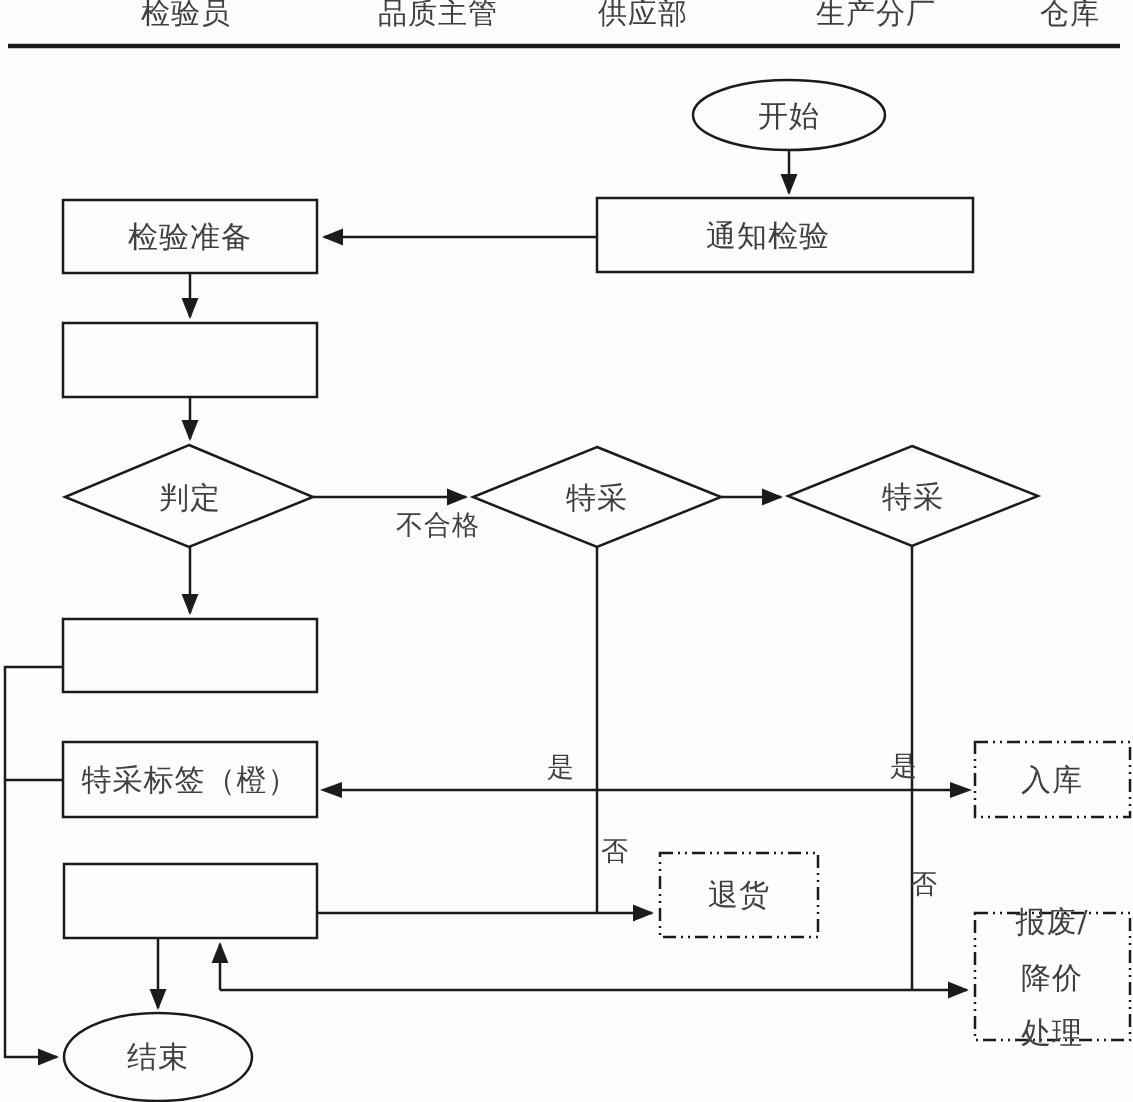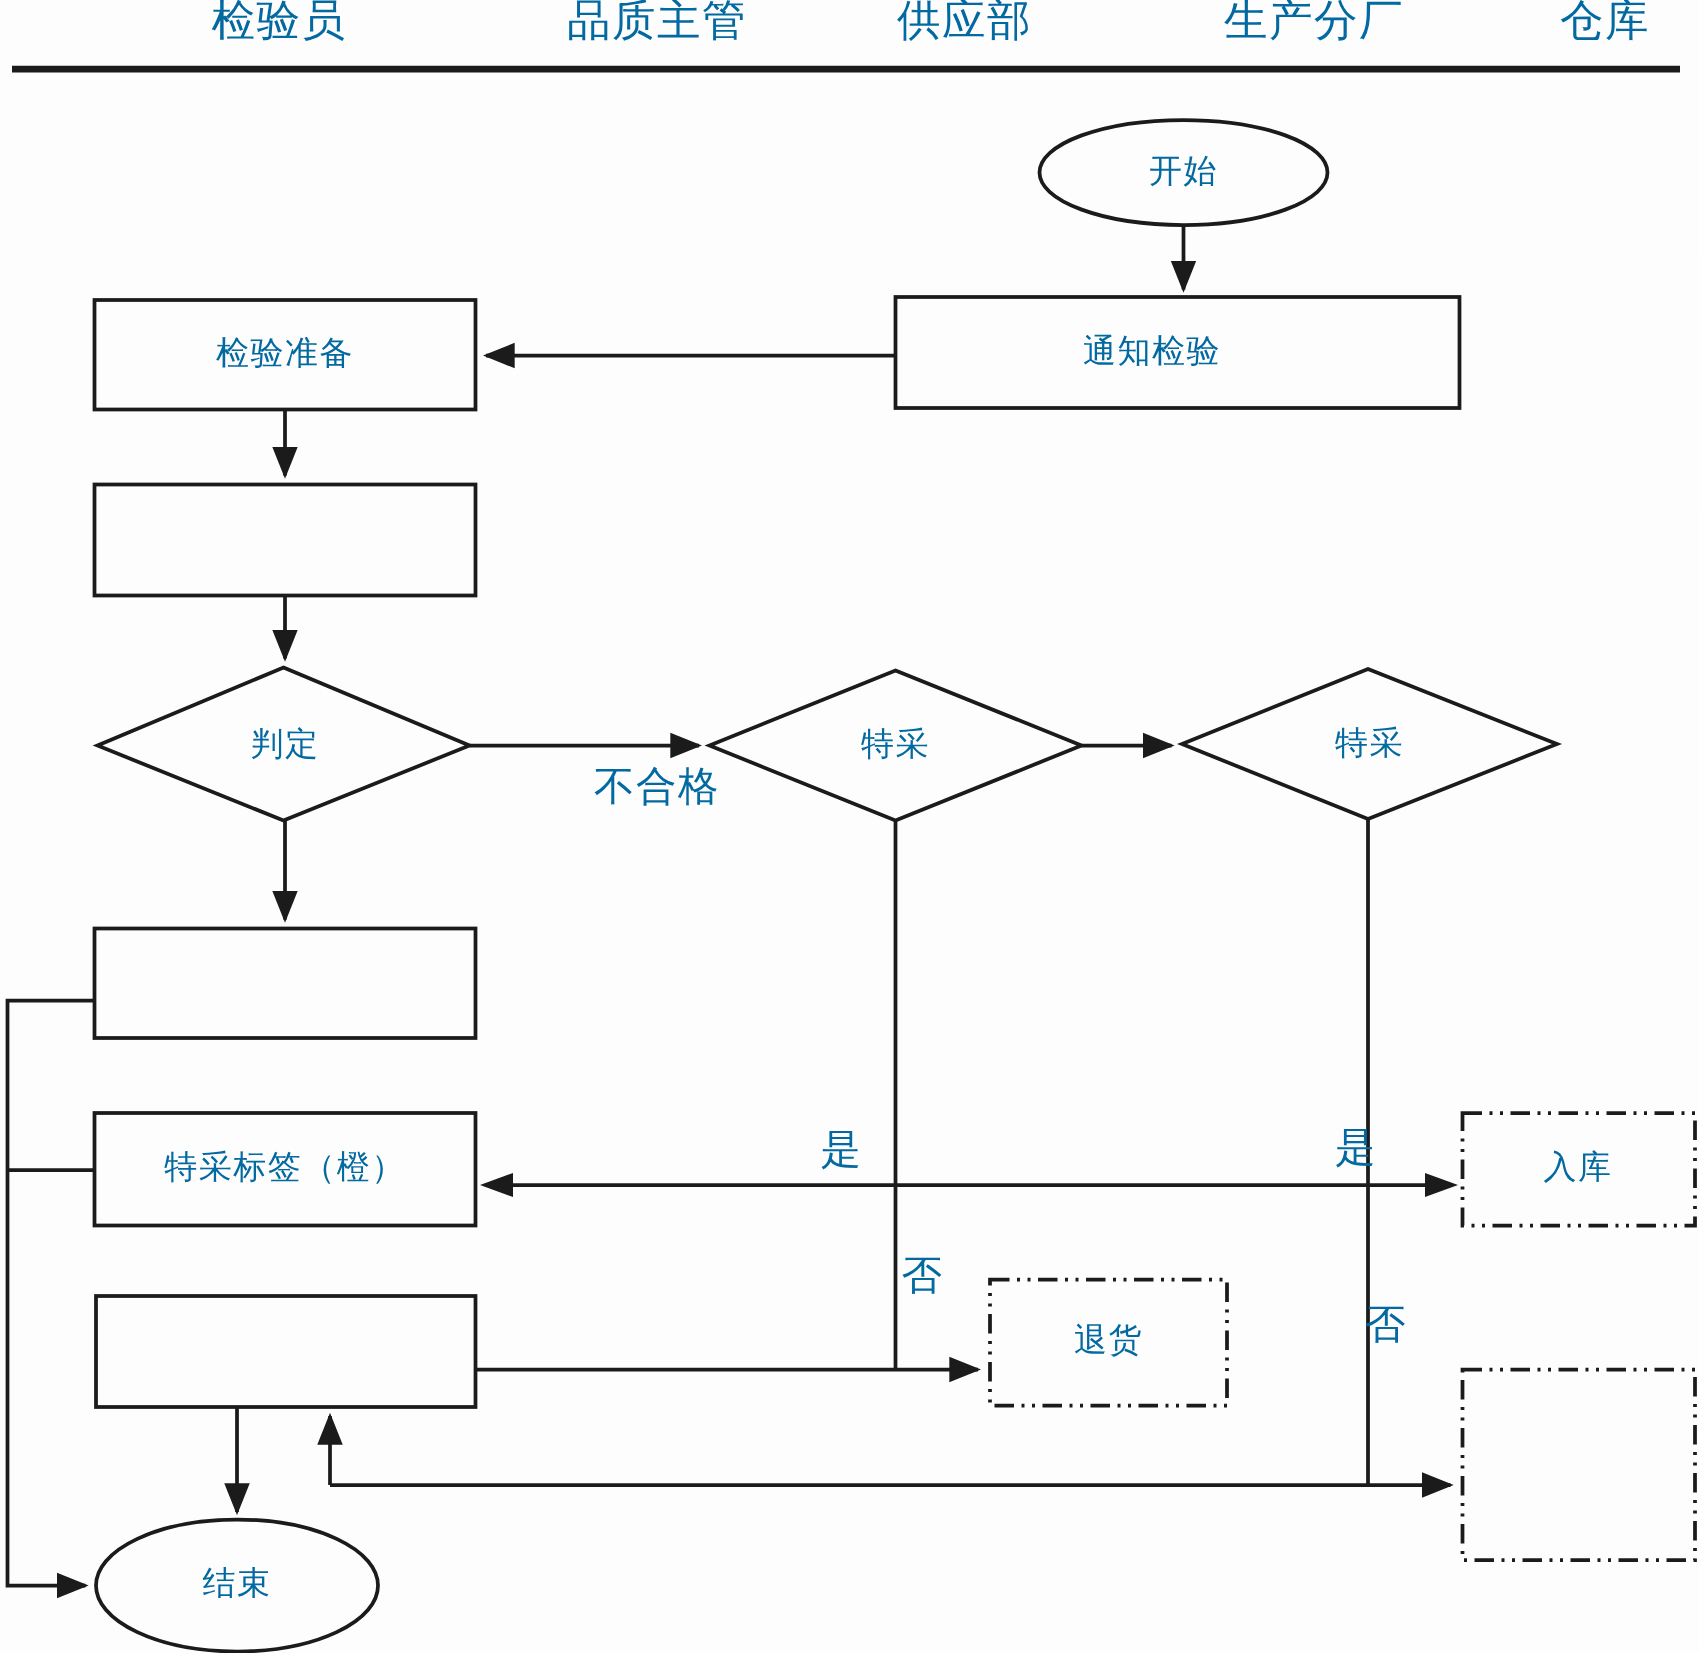--- a/index.html
+++ b/index.html
@@ -2,36 +2,36 @@
 <html><head>
 <meta charset="utf-8">
 <style>
   html,body{margin:0;padding:0;background:#ffffff;}
   .canvas{
     position:relative;
     width:1133px;height:1102px;
     background:#fdfdfd;
     overflow:hidden;
     font-family:"DejaVu Serif","Liberation Serif",serif;
-    color:#0369a1;
+    color:#404040;
   }
   .canvas svg{position:absolute;left:0;top:0;}
   .lane-header{
     position:absolute;
     top:-6px;
     transform:translateX(-50%);
     font-size:29px;
     font-weight:500;
     white-space:nowrap;
     letter-spacing:1px;
   }
   .lbl{
     position:absolute;
     transform:translate(-50%,-50%);
-    font-size:22px;
+    font-size:30px;
     white-space:pre-line;
     text-align:center;
     line-height:1.85;
     letter-spacing:1px;
   }
   .edge-lbl{font-size:27px;margin-left:44px;}
 </style>
 </head>
 <body>
 
@@ -104,20 +104,22 @@
 
   <div class="lbl" style="left:789px;top:116px">开始</div>
   <div class="lbl" style="left:768px;top:236px">通知检验</div>
   <div class="lbl" style="left:190px;top:237px">检验准备</div>
   <div class="lbl" style="left:190px;top:498px">判定</div>
   <div class="lbl" style="left:597px;top:498px">特采</div>
   <div class="lbl" style="left:913px;top:497px">特采</div>
   <div class="lbl" style="left:190px;top:780px">特采标签（橙）</div>
   <div class="lbl" style="left:1052px;top:780px">入库</div>
   <div class="lbl" style="left:739px;top:895px">退货</div>
+  <div class="lbl" style="left:1052px;top:977px">报废/降价
+处理</div>
   <div class="lbl" style="left:158px;top:1057px">结束</div>
 
   <div class="lbl edge-lbl" style="left:394px;top:525px">不合格</div>
   <div class="lbl edge-lbl" style="left:517px;top:767px">是</div>
   <div class="lbl edge-lbl" style="left:571px;top:851px">否</div>
   <div class="lbl edge-lbl" style="left:860px;top:766px">是</div>
   <div class="lbl edge-lbl" style="left:880px;top:884px">否</div>
 
 </div>
 

